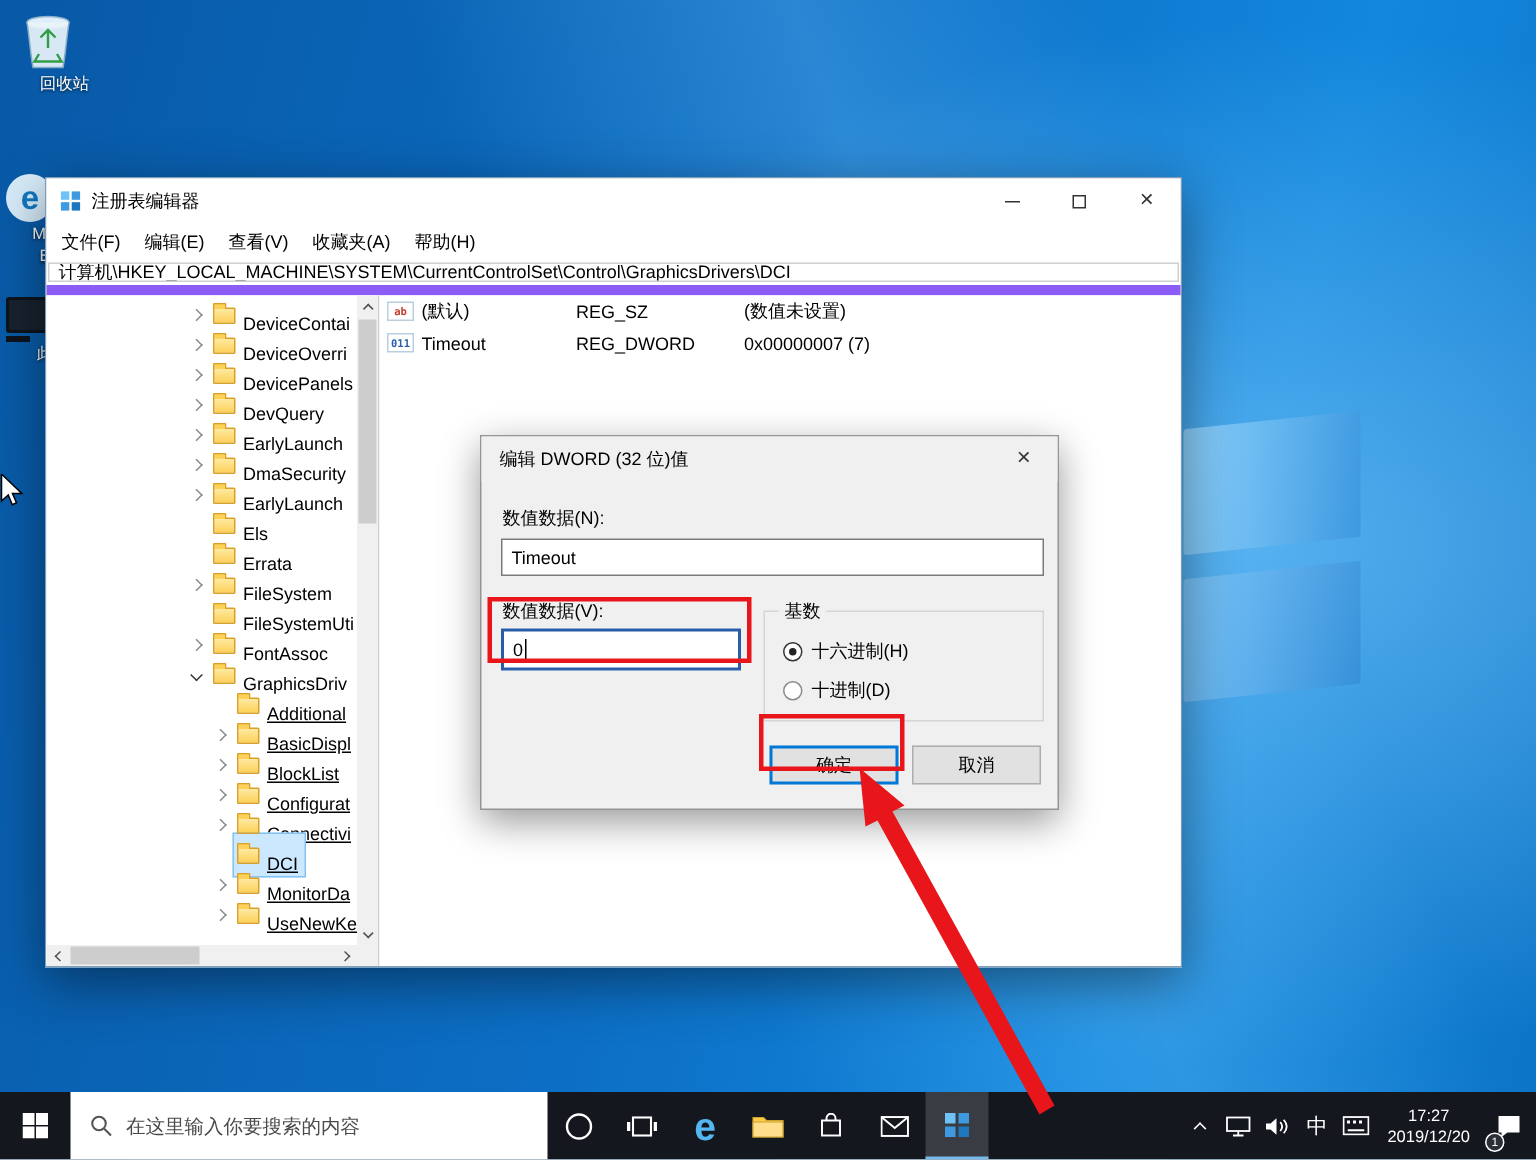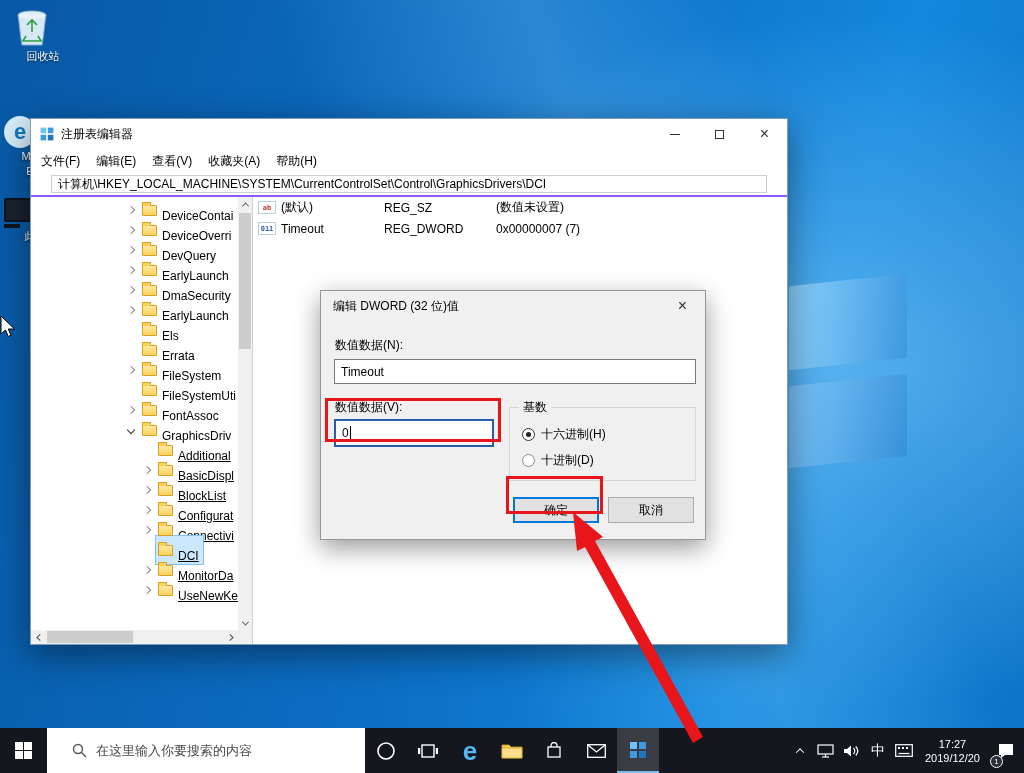--- a/index.html
+++ b/index.html
@@ -33,21 +33,21 @@
     background:#fff; border:1px solid #7f9db9; box-shadow:0 10px 34px rgba(0,0,0,.45); }
   .titlebar { height:30px; background:#fff; display:flex; align-items:center; padding-left:8px; gap:6px; }
   .title-text { font-size:12px; color:#000; flex:0 0 auto; }
   .caption { margin-left:auto; display:flex; height:30px; }
   .cb { width:45px; height:30px; display:flex; align-items:center; justify-content:center; color:#333; }
   .glyph-min { width:10px; height:1px; background:#333; }
   .glyph-max { width:9px; height:9px; border:1px solid #333; }
   .glyph-x::before { content:"\00D7"; font-size:16px; line-height:1; }
   .menubar { height:24px; display:flex; align-items:center; padding-left:2px; background:#fff; }
   .menu-item { padding:3px 8px; font-size:12px; }
-  .addressbar { height:24px; padding:2px 20px; border-bottom:2px solid #8b5cf6; background:#fff; }
+  .addressbar { height:24px; padding:2px 1px; border-bottom:7px solid #8b5cf6; background:#fff; }
   .addr-input { height:100%; border:1px solid #cfcfcf; display:flex; align-items:center; padding-left:6px; font-size:12px;
     white-space:nowrap; overflow:hidden; }
   .win-body { position:absolute; left:0; right:0; top:78px; bottom:0; display:flex; background:#fff; }
 
   
   .tree { position:relative; width:222px; border-right:1px solid #d0d0d0; background:#fff; overflow:hidden; }
   .tree-items { position:absolute; left:0; top:0; right:14px; bottom:14px; overflow:hidden; padding-top:3px; }
   .titem { display:flex; align-items:center; height:20px; white-space:nowrap; }
   .titem.lvl0 { padding-left:92px; }
   .titem.lvl1 { padding-left:108px;text-decoration:underline; }
@@ -115,21 +115,21 @@
   .radio.checked::after { content:""; position:absolute; inset:3px; background:#222; border-radius:50%; }
   .btn { position:absolute; top:176px; width:86px; height:26px; background:#e1e1e1; border:1px solid #adadad;
     display:flex; align-items:center; justify-content:center; font-size:12px; }
   .btn.ok { left:192px; border:2px solid #0078d7; }
   .btn.cancel { left:287px; }
 
   
   .taskbar { position:absolute; z-index:40; left:0; right:0; bottom:0; height:45px; background:#14171e;
     display:flex; align-items:stretch; }
   .tb-start { width:47px; display:flex; align-items:center; justify-content:center; }
-  .tb-search { width:318px; background:#fff; display:flex; align-items:center; gap:9px; padding-left:25px; }
+  .tb-search { width:318px; background:#fff; display:flex; align-items:center; gap:9px; padding-left:13px; }
   .tb-search-text { color:#4a4a4a; font-size:13px; white-space:nowrap; }
   .tb-icon { width:42px; display:flex; align-items:center; justify-content:center; position:relative; }
   .tb-icon.active { background:rgba(255,255,255,.16); border-bottom:2px solid #76b9ed; }
   .edge-e { color:#54b7f0; font-size:26px; font-weight:bold; line-height:1; }
   .tb-spacer { flex:1; }
   .tray { display:flex; align-items:stretch; }
   .tr-icon { width:26px; display:flex; align-items:center; justify-content:center; position:relative; }
   .chev-up { width:6px; height:6px; border-top:1.6px solid #fff; border-right:1.6px solid #fff; transform:rotate(-45deg) translate(-1px,1px); }
   .ime { color:#fff; font-size:14px; }
   .clock { color:#fff; font-size:11px; line-height:14px; text-align:center; display:flex; flex-direction:column;
@@ -222,20 +222,27 @@
               <span class="chev right"></span>
               <span class="trow-inner">
                 <span class="folder"></span>
                 <span class="tlabel">DeviceOverri</span>
               </span>
             </div>
             <div class="titem lvl0">
               <span class="chev right"></span>
               <span class="trow-inner">
                 <span class="folder"></span>
+                <span class="tlabel">DevicePanels</span>
+              </span>
+            </div>
+            <div class="titem lvl0">
+              <span class="chev right"></span>
+              <span class="trow-inner">
+                <span class="folder"></span>
                 <span class="tlabel">DevQuery</span>
               </span>
             </div>
             <div class="titem lvl0">
               <span class="chev right"></span>
               <span class="trow-inner">
                 <span class="folder"></span>
                 <span class="tlabel">EarlyLaunch</span>
               </span>
             </div>

